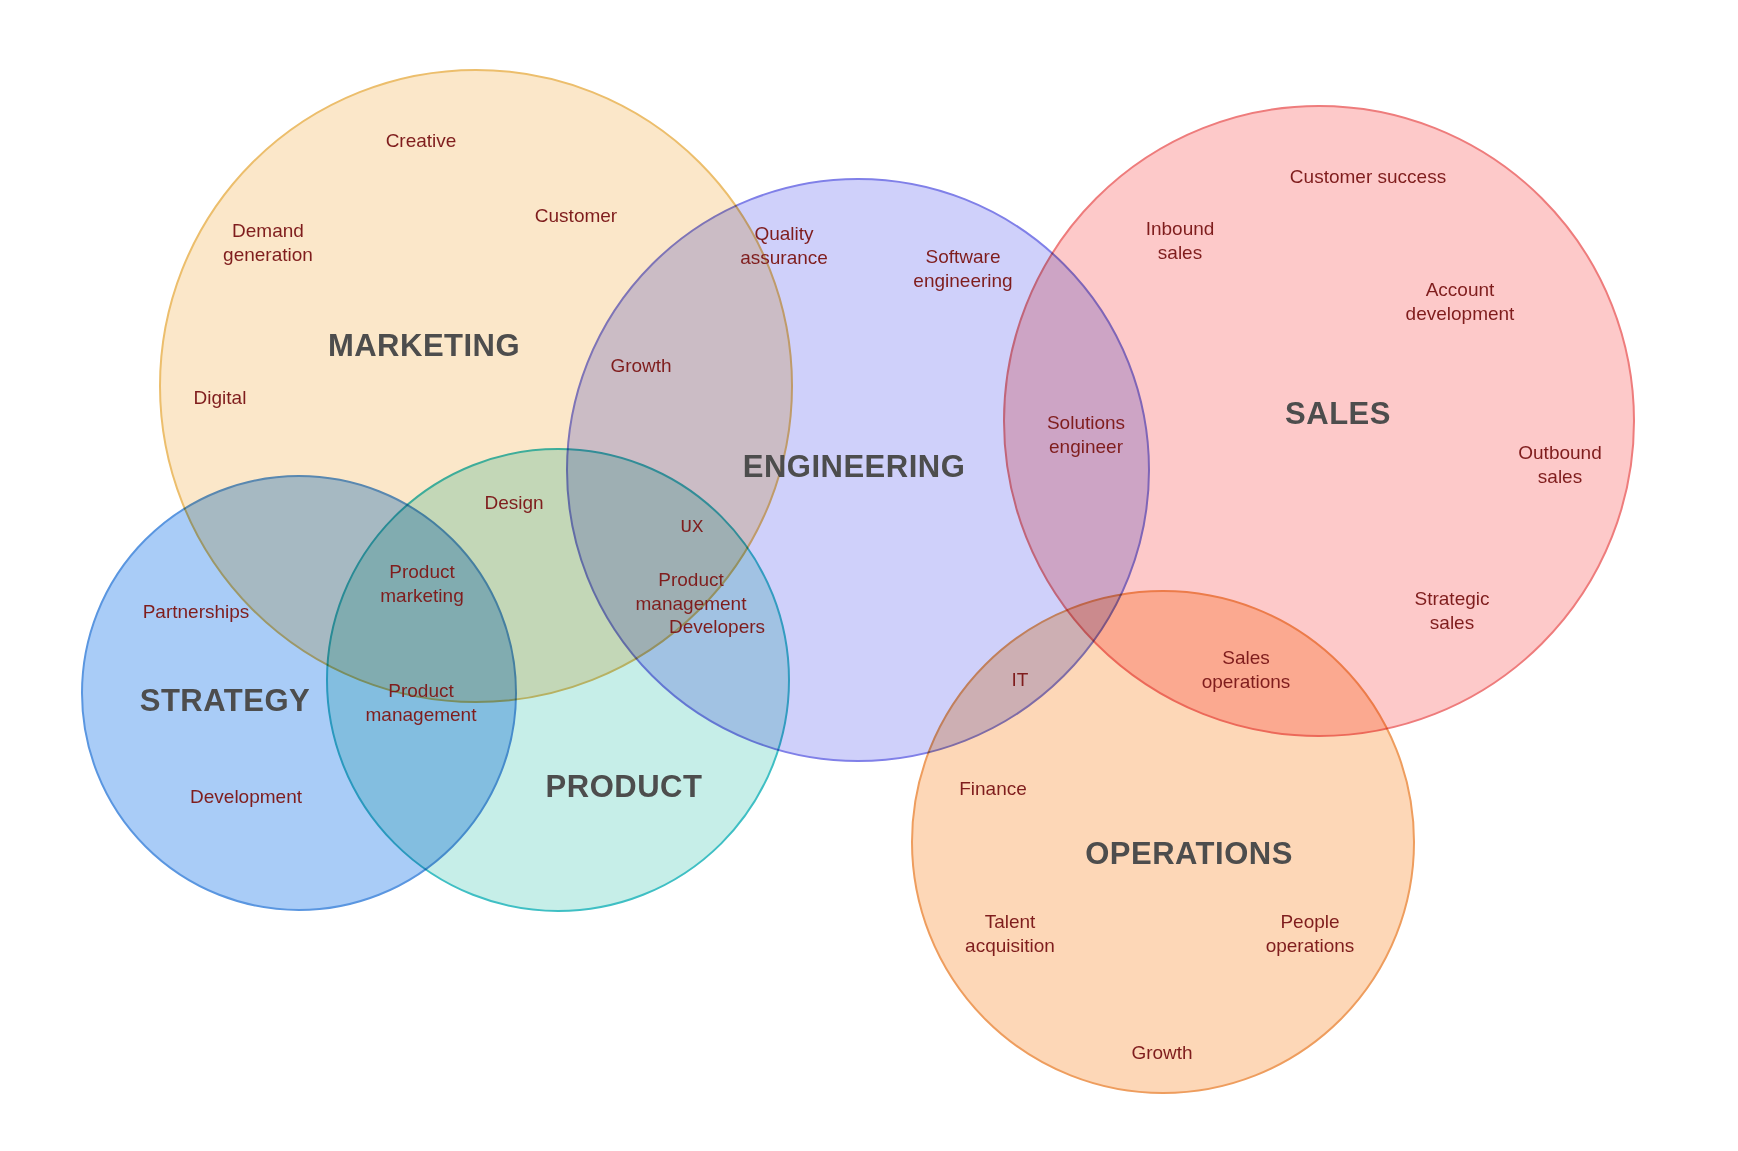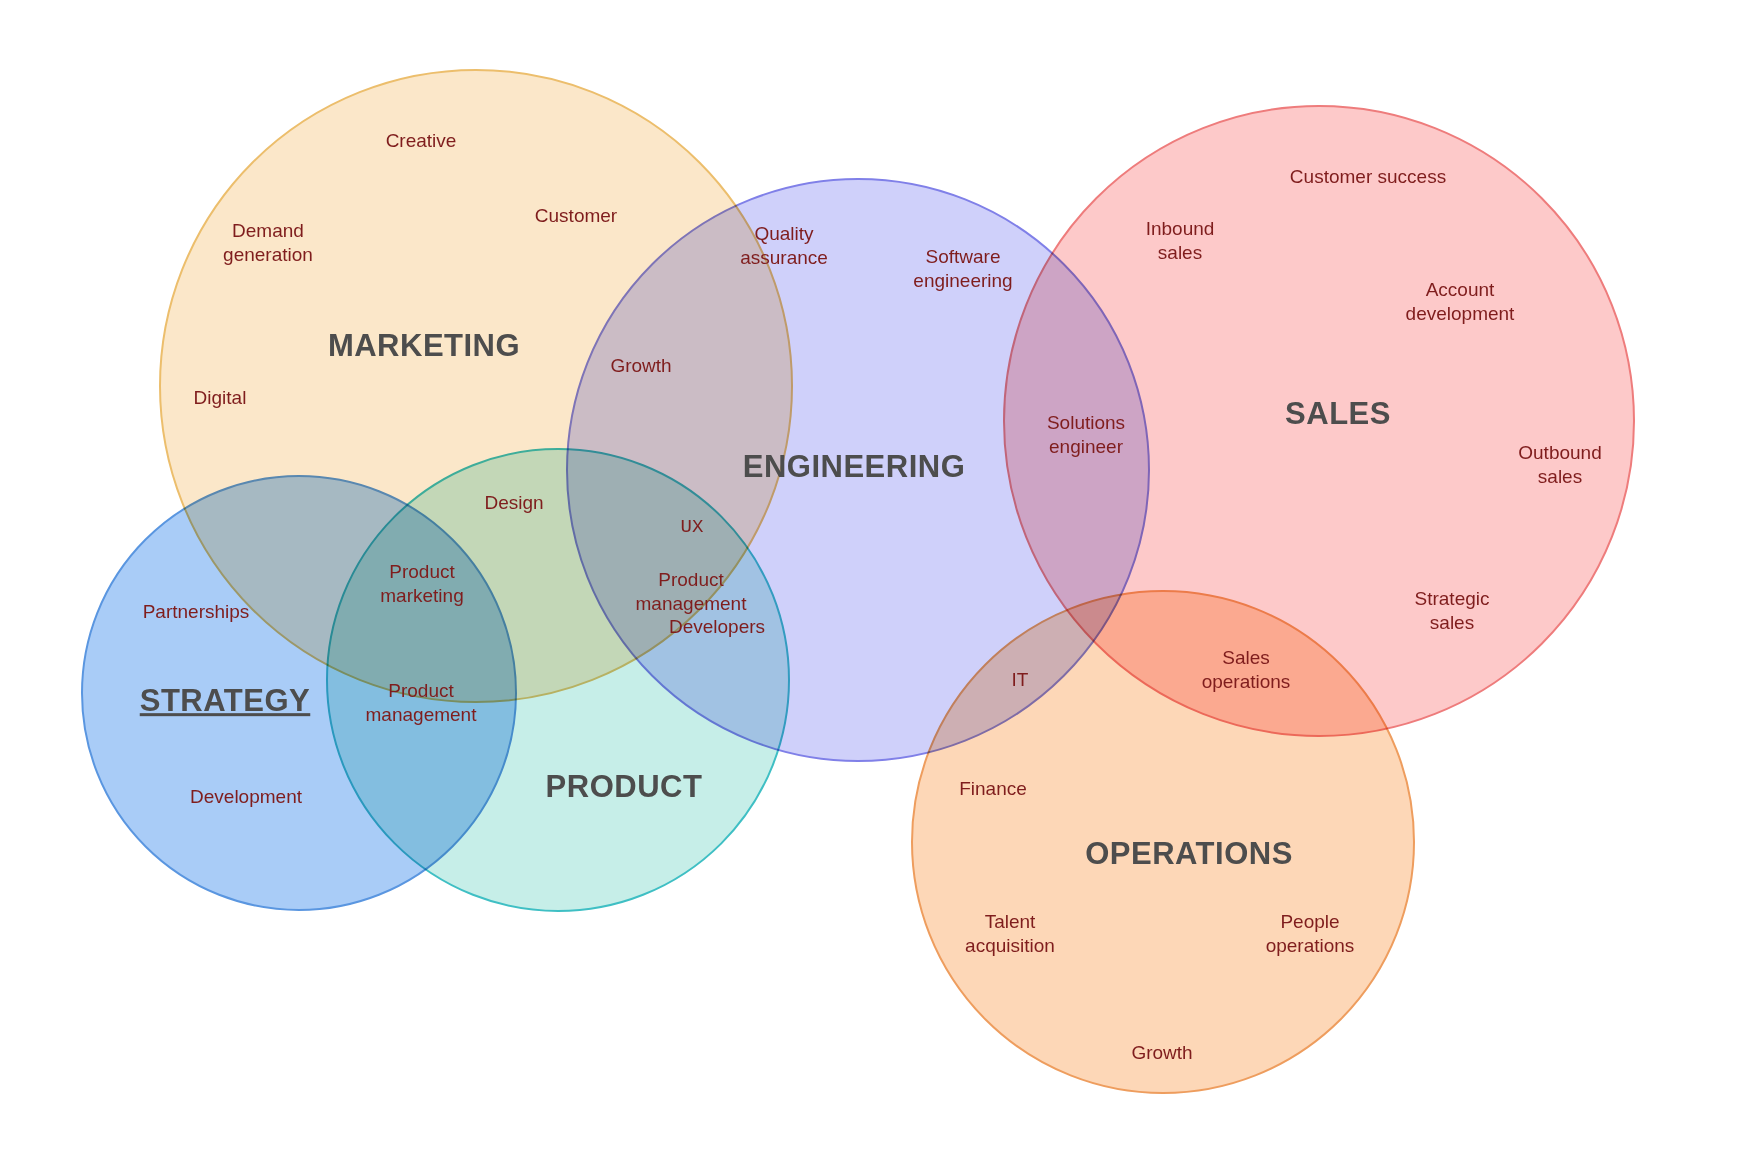--- a/index.html
+++ b/index.html
@@ -53,21 +53,21 @@
   #l-software        { left: 963px;  top: 269px; }
   #t-engineering     { left: 854px;  top: 467px; }
   
   #l-growth          { left: 641px;  top: 366px; }
   
   #l-design          { left: 514px;  top: 503px; }
   
   #l-prod-marketing  { left: 422px;  top: 584px; }
   
   #l-partnerships    { left: 196px;  top: 612px; }
-  #t-strategy        { left: 225px;  top: 701px; text-decoration: underline; }
+  #t-strategy        { left: 225px;  top: 701px; }
   #l-development     { left: 246px;  top: 797px; }
   
   #l-prod-mgmt-sp    { left: 421px;  top: 703px; }
   
   #t-product         { left: 624px;  top: 787px; }
   
   #l-ux              { left: 692px;  top: 527px; font-family: Liberation Mono, monospace; }
   #l-prod-mgmt-ep    { left: 691px;  top: 592px; }
   #l-developers      { left: 717px;  top: 627px; }
   

